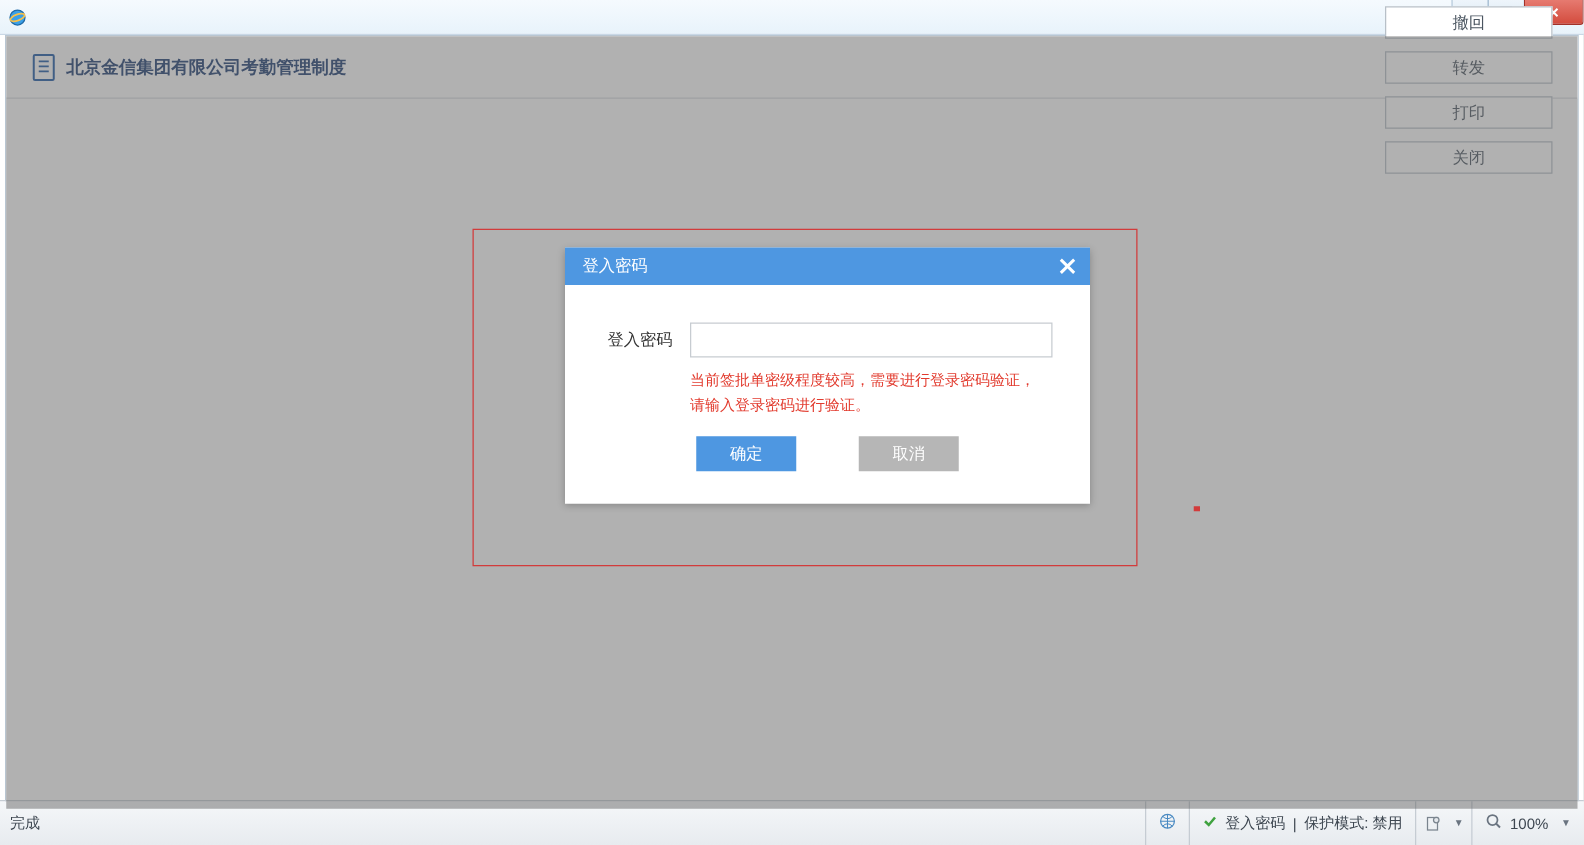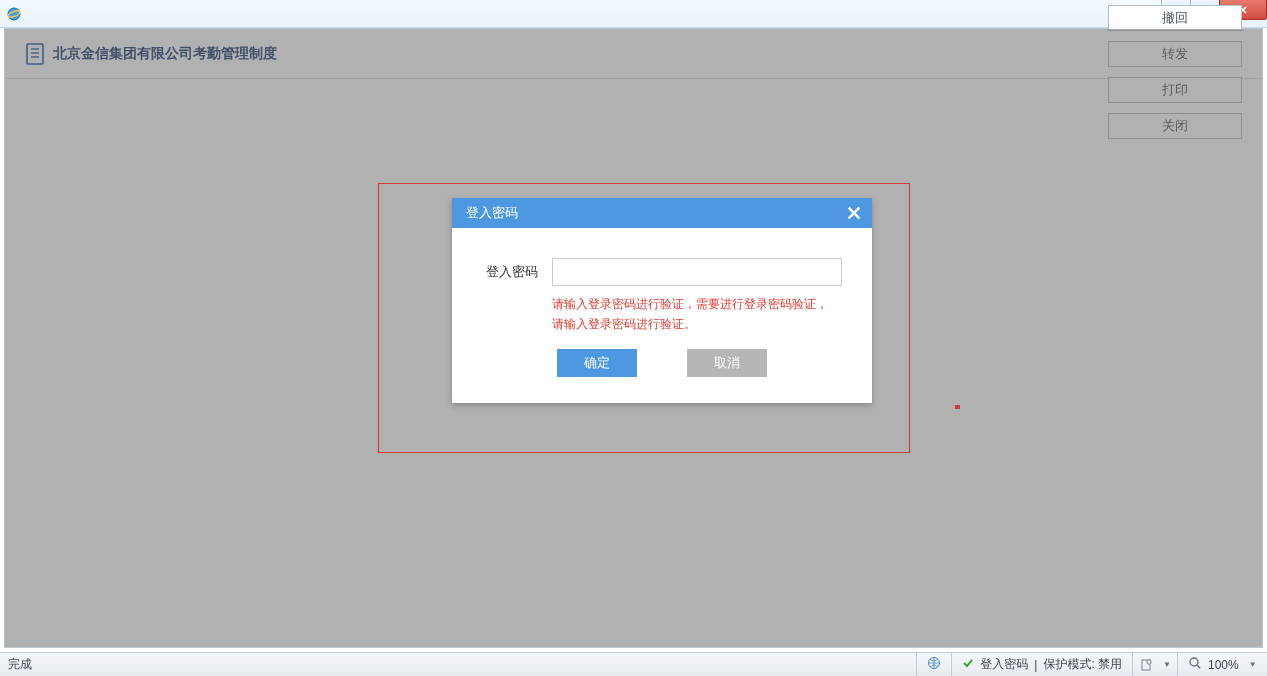--- a/index.html
+++ b/index.html
@@ -121,21 +121,21 @@
       display:flex; justify-content:center; gap:50px;
       padding: 14px 0 4px 0;
     }
     .dlg-btn {
       width: 80px; height: 28px; border:none; font-size:13px; color:#fff; cursor:pointer;
     }
     .dlg-btn.ok { background:#4e97e1; }
     .dlg-btn.cancel { background:#b6b6b6; }
     
     .statusbar {
-      position:absolute; left:0; right:0; bottom:0; height:24px;
+      position:absolute; left:0; right:0; bottom:0; height:36px;
       background: linear-gradient(to bottom,#f5f7f9,#e7ebef);
       border-top:1px solid #c5ccd3;
       display:flex; align-items:center; font-size:12px; color:#3d4650;
     }
     .sb-left { padding-left:8px; flex:0 0 auto; }
     .sb-flex { flex:1; }
     .sb-cell {
       border-left:1px solid #c5ccd3;
       height:100%; display:flex; align-items:center; padding:0 10px; gap:6px;
     }
@@ -213,21 +213,21 @@
           <path d="M2 2 L10 10 M10 2 L2 10" stroke="#fff" stroke-width="1.8"></path>
         </svg>
     </span>
   </div>
   <div class="dialog-body">
     <div class="form-row">
       <span class="form-label">登入密码</span>
       <input type="password" class="pwd-input" style="">
     </div>
     <div class="hint">
-      <div>请输入登录密码进行验证，需要进行登录密码验证，</div>
+      <div>当前签批单密级程度较高，需要进行登录密码验证，</div>
       <div>请输入登录密码进行验证。</div>
     </div>
     <div class="dialog-footer">
       <button class="dlg-btn ok">确定</button>
       <button class="dlg-btn cancel">取消</button>
     </div>
   </div>
 </div>
 
 <div class="statusbar">

